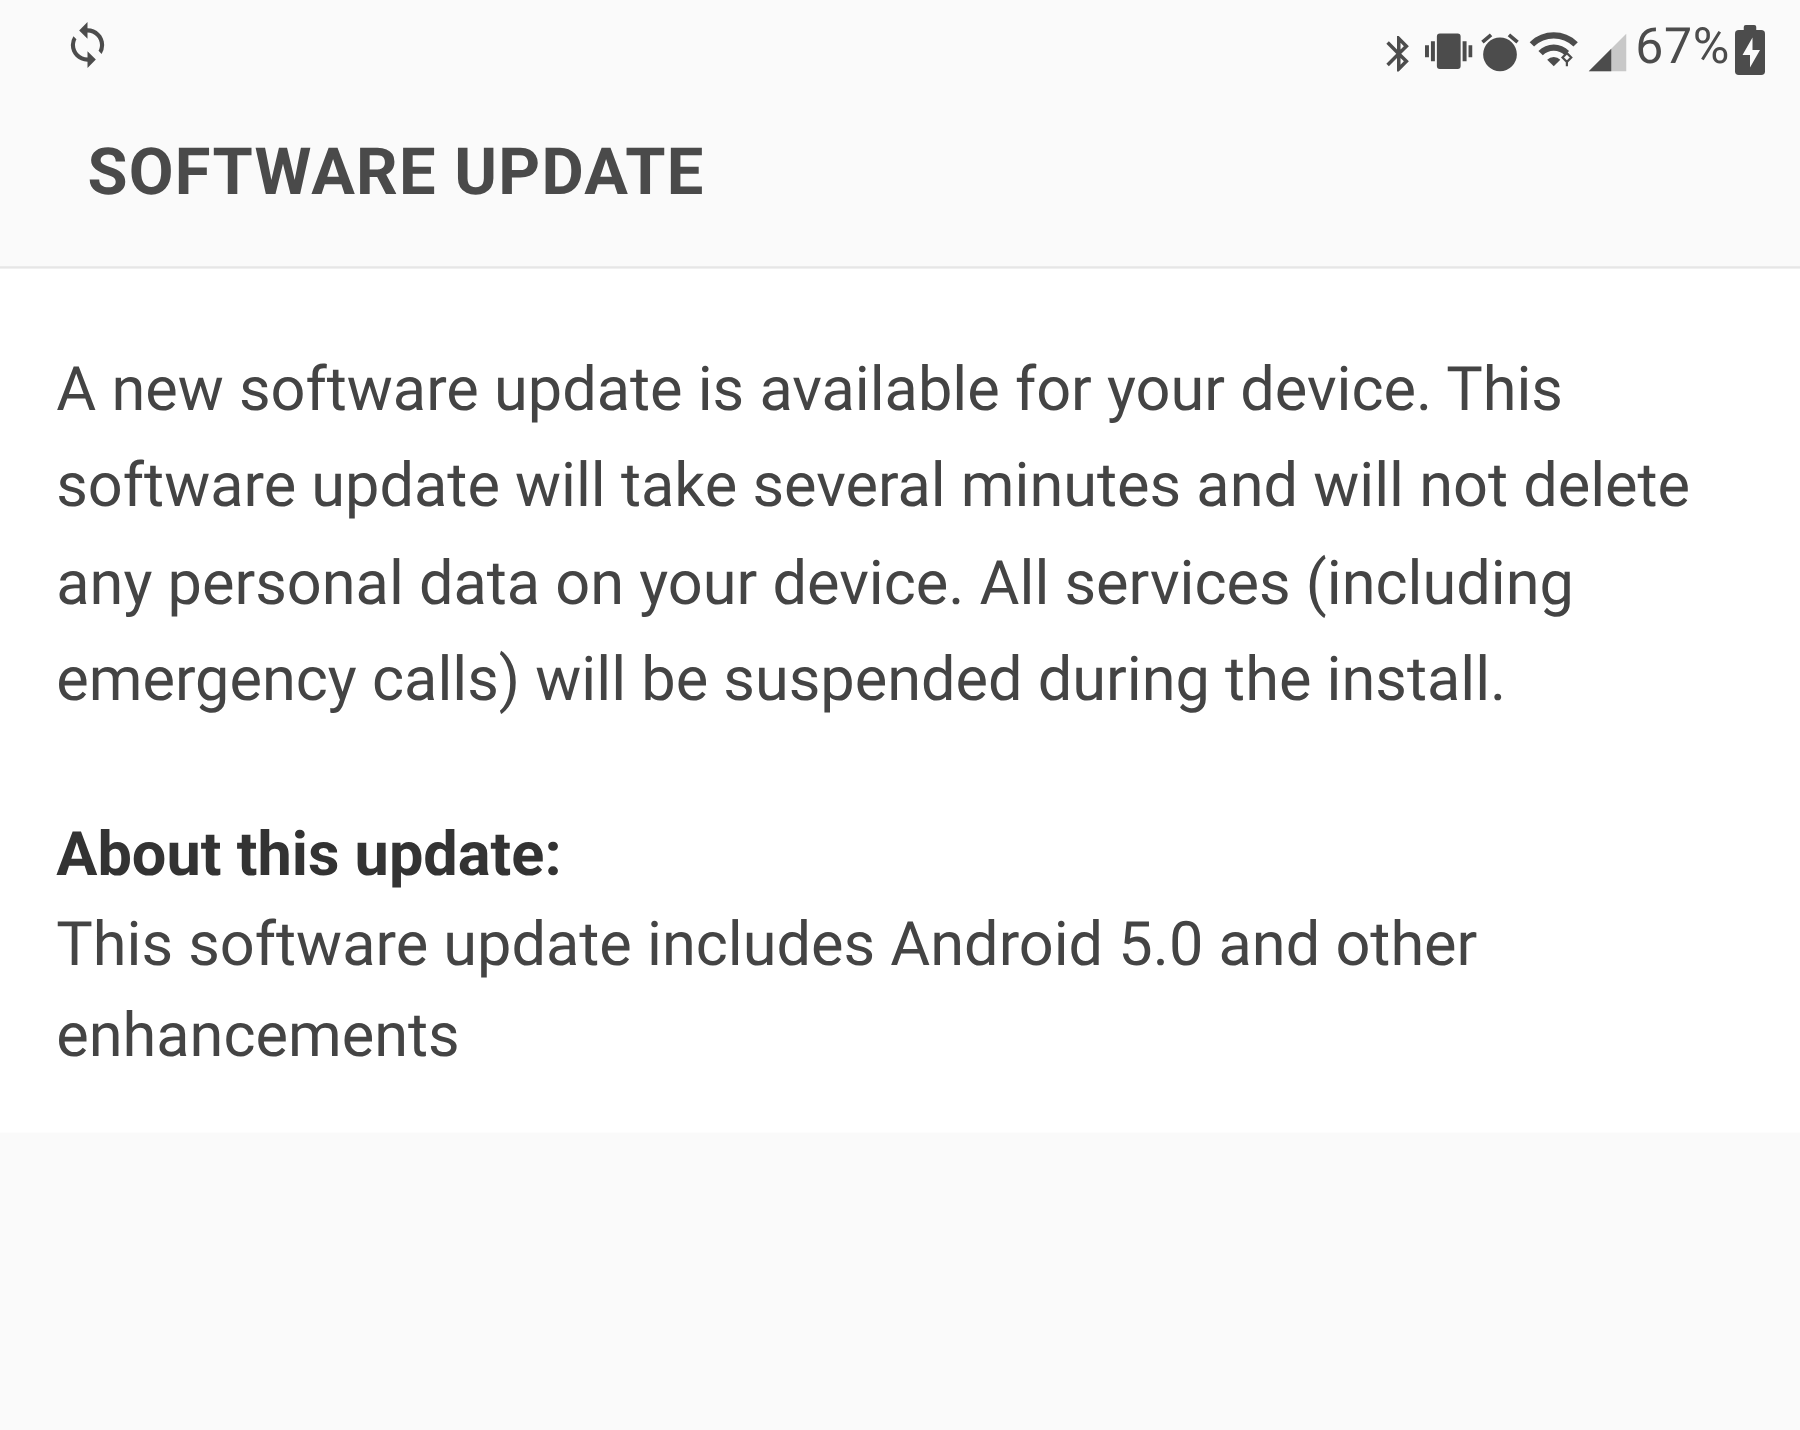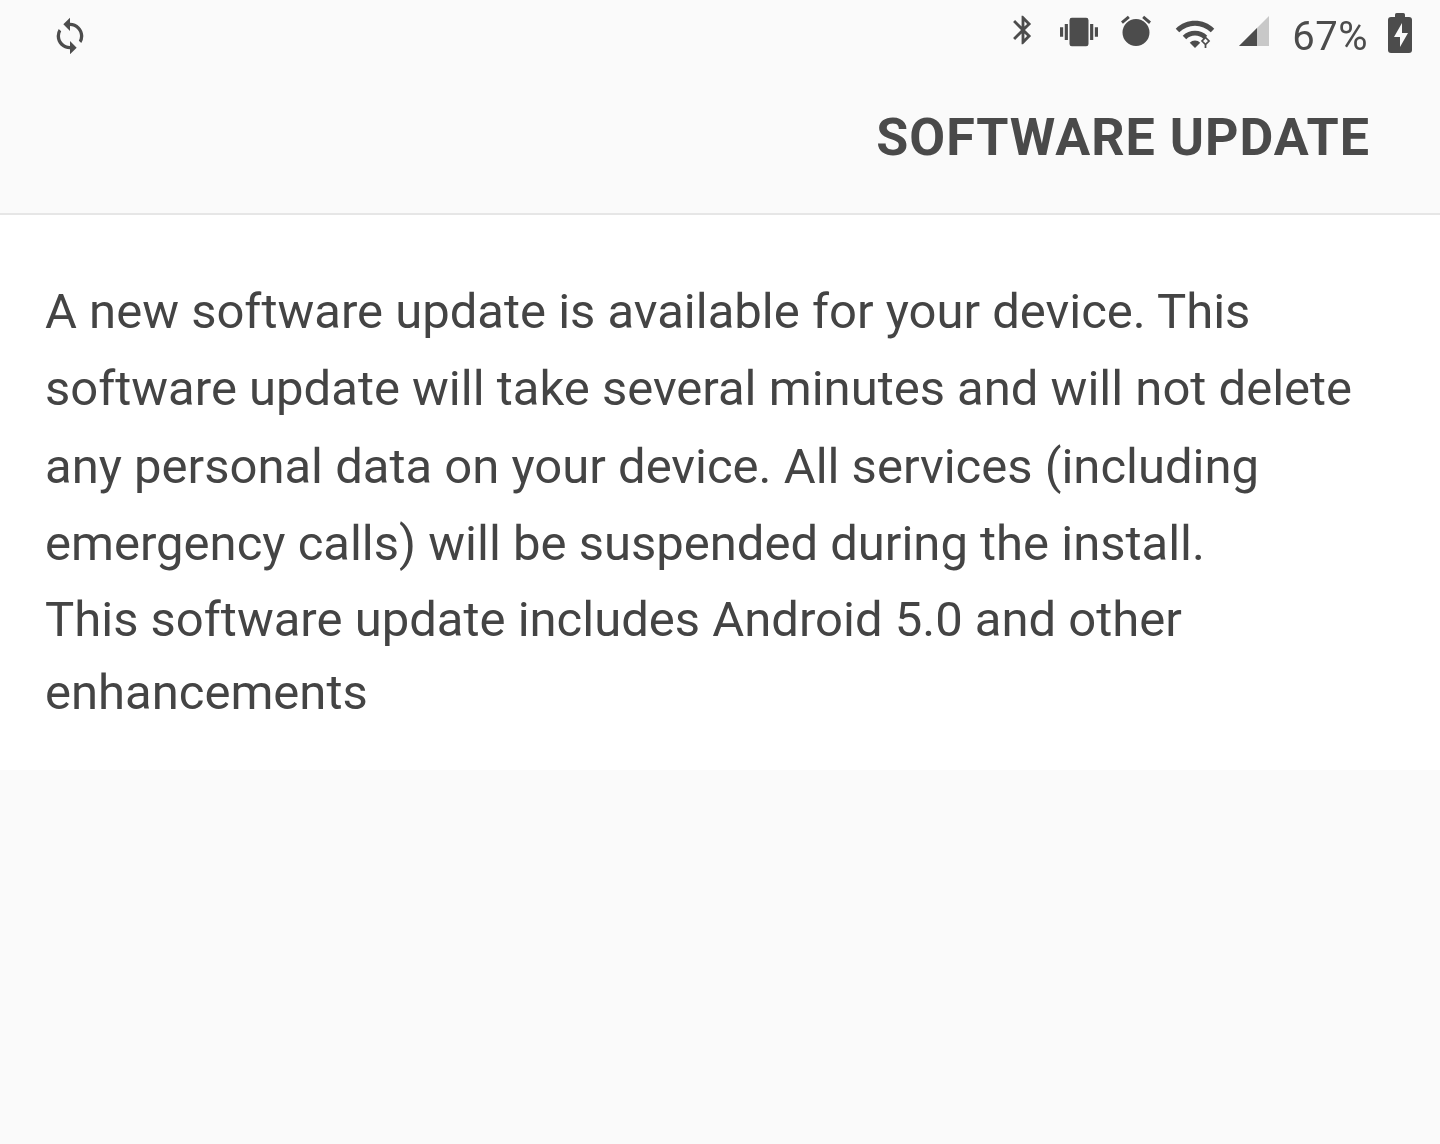--- a/index.html
+++ b/index.html
@@ -23,39 +23,38 @@
       padding: 0 28px 0 50px;
       background: #fafafa;
     }
     .status-left {
       display: flex;
       align-items: center;
       gap: 10px;
     }
     .status-right {
       display: flex;
-      align-items: flex-start;
-      gap: 20px;
+      align-items: flex-end;
+      gap: 4px;
       color: #4c4c4c;
     }
     .status-icon {
       display: inline-flex;
       align-items: center;
       justify-content: center;
     }
     .status-text {
       font-size: 40px;
       letter-spacing: 0.5px;
       color: #4c4c4c;
     }
     .header {
       padding: 35px 70px 45px 70px;
       border-bottom: 2px solid #e6e6e6;
       background: #fafafa;
-      text-align: right;
     }
     .header-title {
       font-size: 52px;
       font-weight: 700;
       letter-spacing: 1px;
       color: #4a4a4a;
       text-transform: uppercase;
     }
     .content {
       background: #ffffff;
@@ -135,14 +134,15 @@
     </span>
   </div>
 </div>
 
 <div class="header">
   <div class="header-title">SOFTWARE UPDATE</div>
 </div>
 
 <div class="content">
   <p class="intro-text">A new software update is available for your device. This software update will take several minutes and will not delete any personal data on your device. All services (including emergency calls) will be suspended during the install.</p>
+  <p class="section-heading">About this update:</p>
   <p class="section-body">This software update includes Android 5.0 and other enhancements</p>
 </div>
 
 </body></html>

